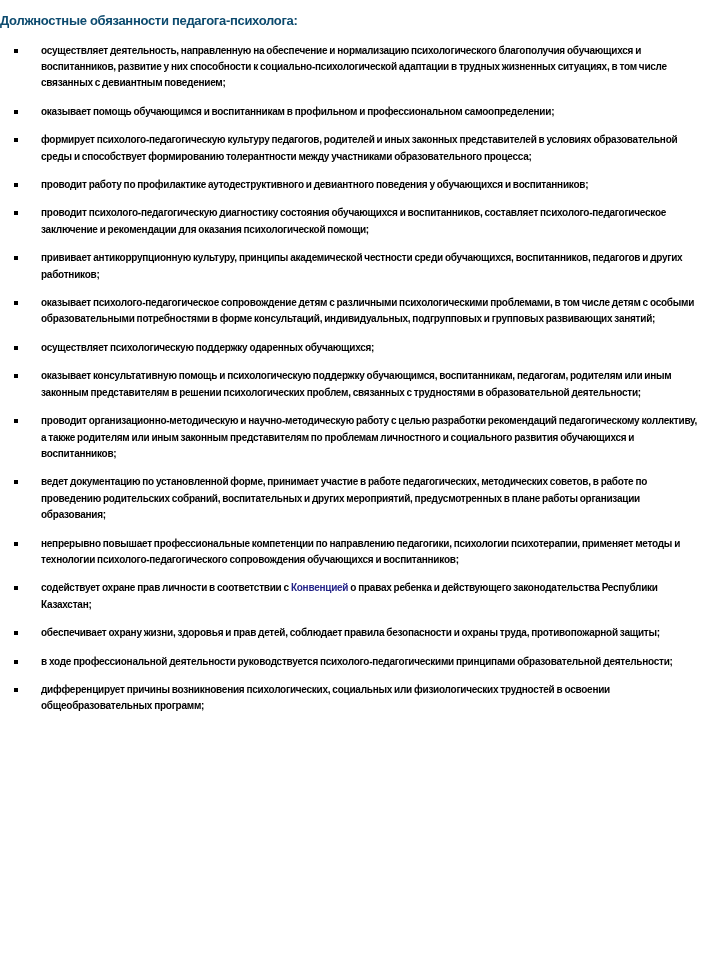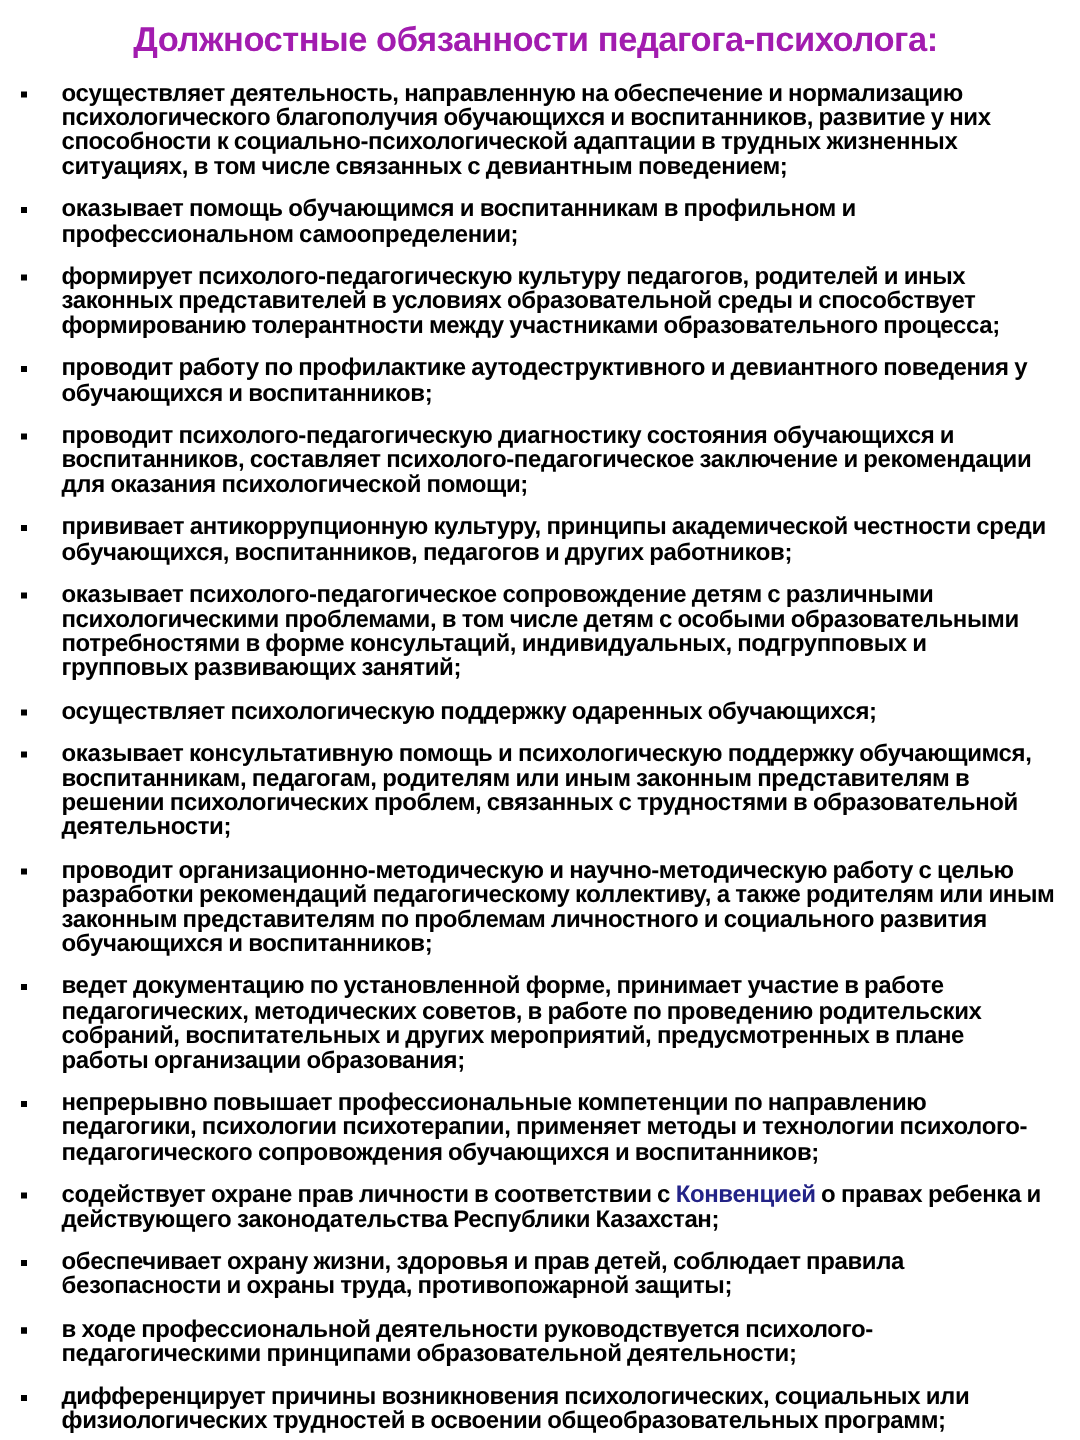--- a/index.html
+++ b/index.html
@@ -9,36 +9,35 @@
     font-family:"Liberation Sans","DejaVu Sans",sans-serif;
     overflow:hidden;
   }
   .page{
     width:720px;height:960px;
     box-sizing:border-box;
     padding:13px 6px 0 0;
   }
   .title{
     margin:0 0 14px 0;
-    text-align:center;
-    font-size:23px;
+    font-size:13px;
     line-height:1.2;
     font-weight:700;
     letter-spacing:-0.3px;
-    color:#a21caf;
+    color:#0c4a6e;
   }
   ul.duties{
     list-style:none;
     margin:0;padding:0;
   }
   ul.duties li{
     position:relative;
     padding:0 10px 0 41px;
     margin:12px 0 5px 0;
-    font-size:16px;
+    font-size:10px;
     line-height:16.4px;
     font-weight:700;
     letter-spacing:-0.25px;
     color:#000000;
     word-spacing:-0.5px;
   }
   .bullet{
     position:absolute;
     left:14px;top:6px;
     width:4px;height:4px;

